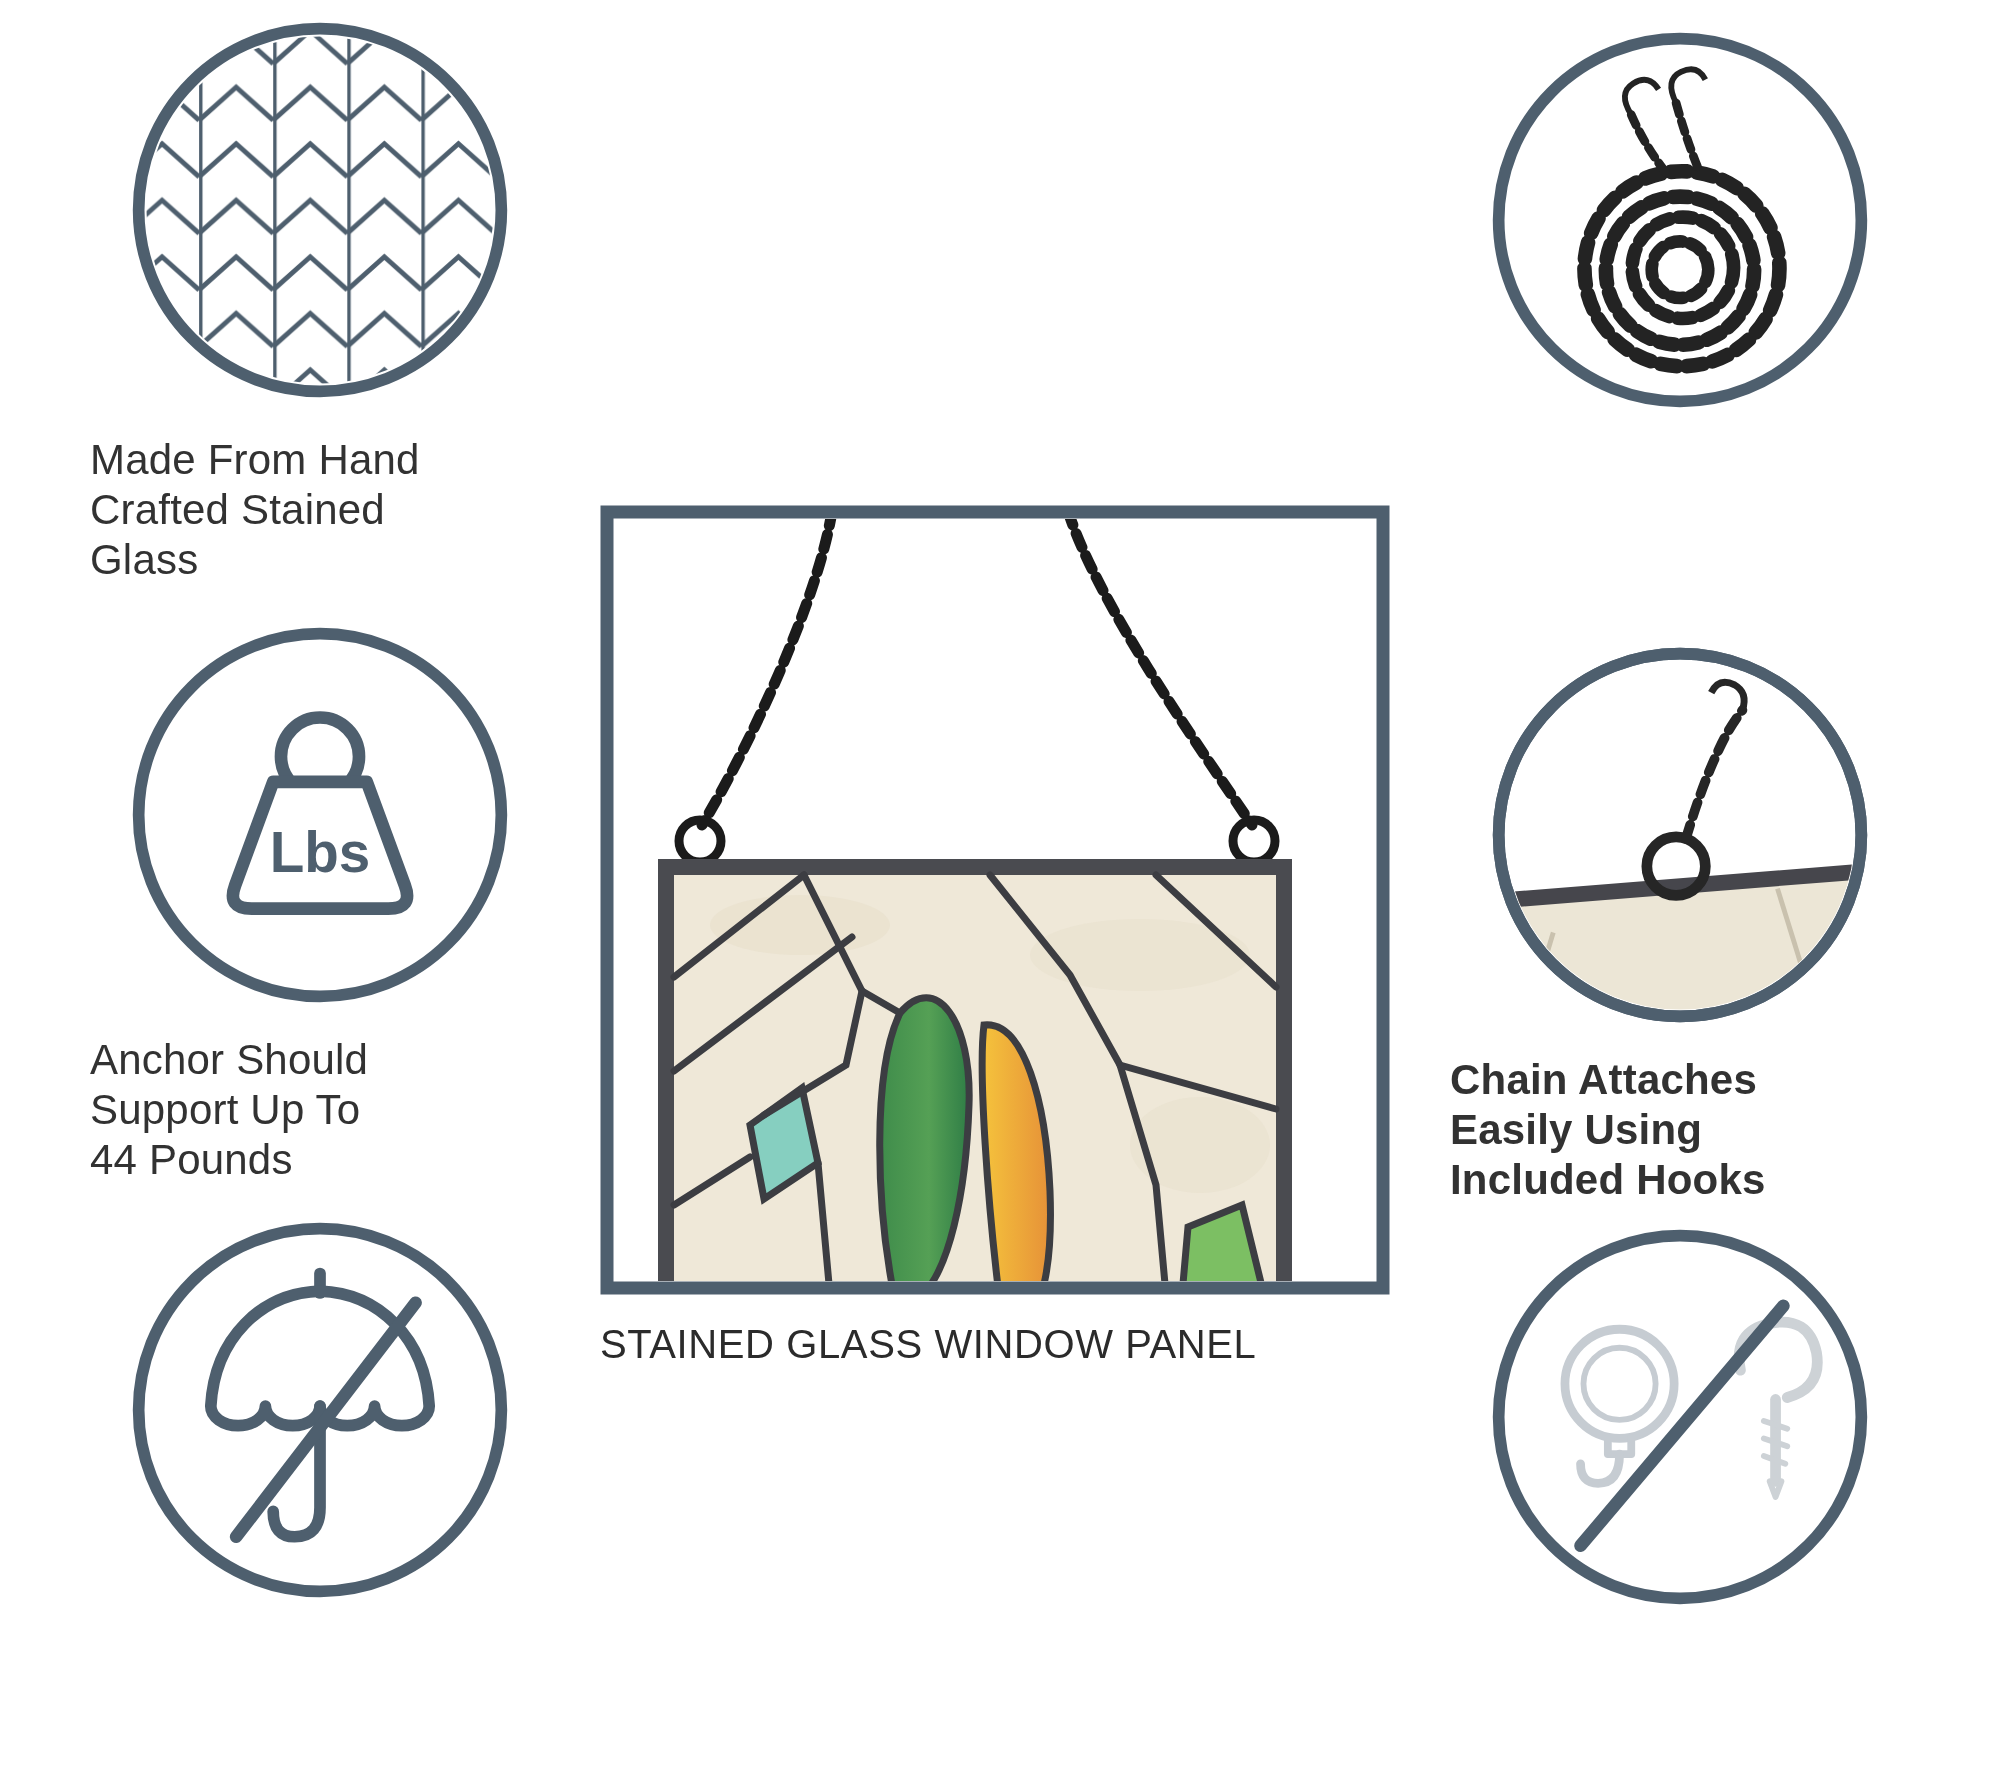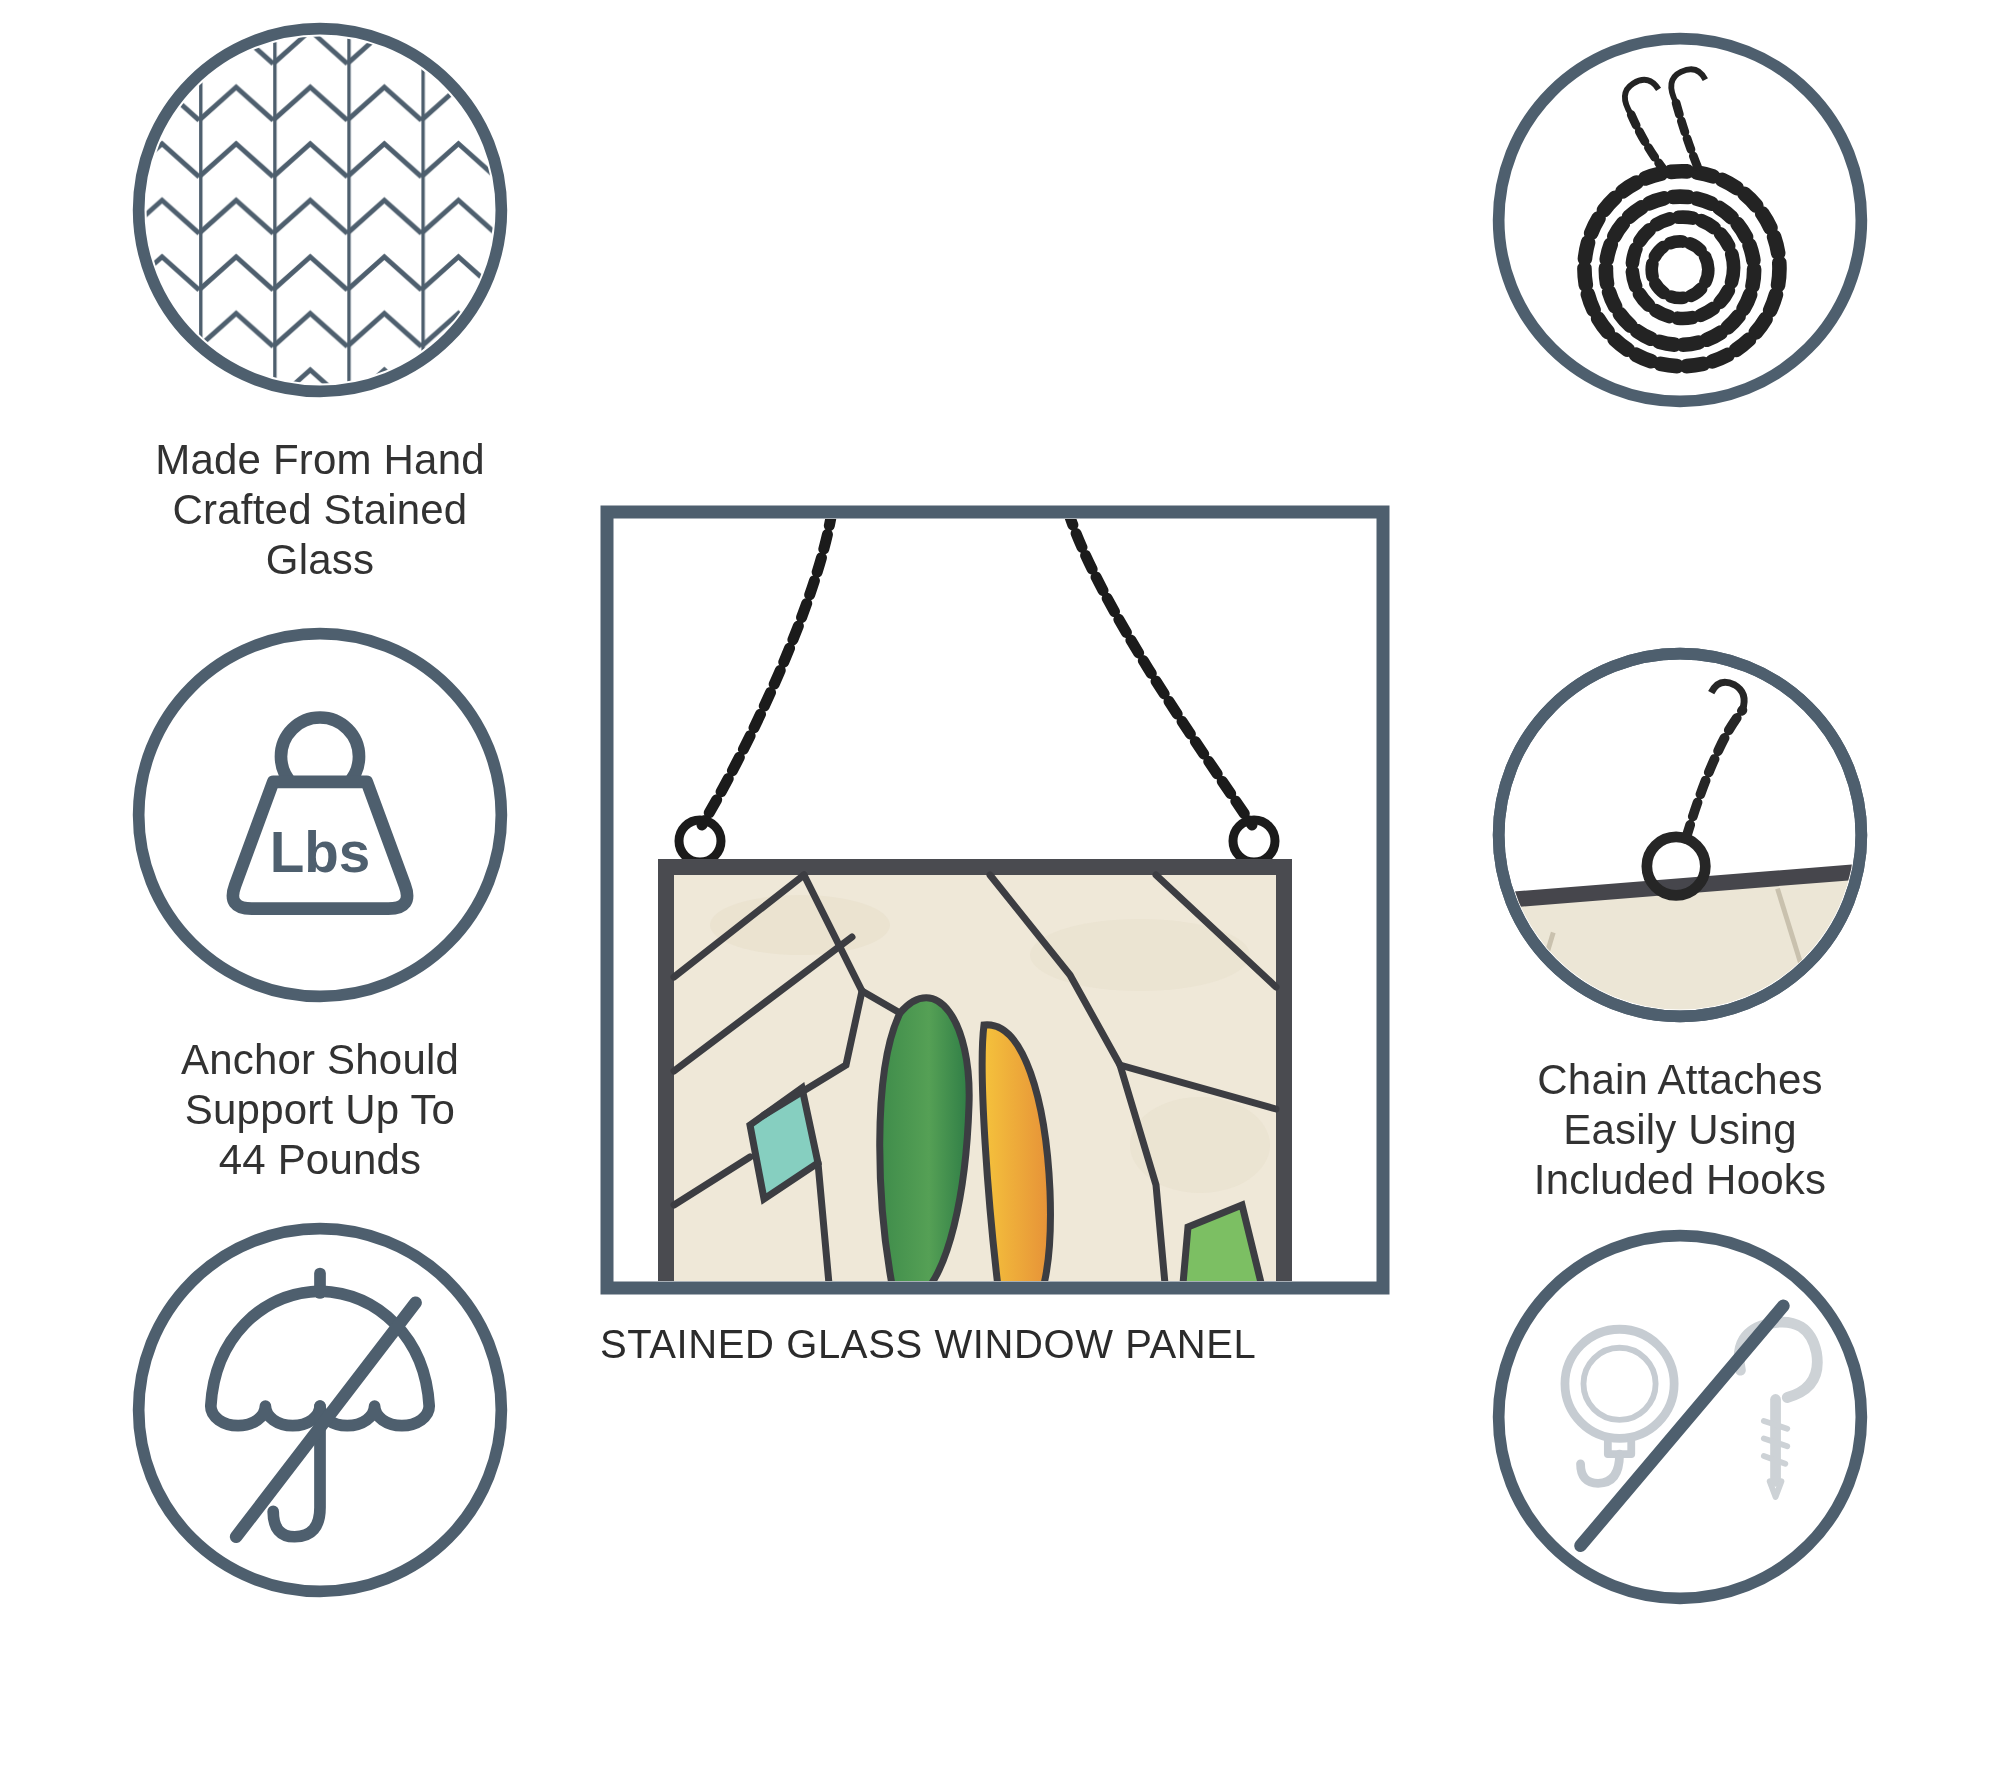--- a/index.html
+++ b/index.html
@@ -4,21 +4,21 @@
 <style>
   html,body{margin:0;padding:0;background:#ffffff;}
   .canvas{
     position:relative;width:2000px;height:1778px;background:#ffffff;overflow:hidden;
     font-family:"Liberation Sans", sans-serif;
   }
   .abs{position:absolute;}
   .icon-wrap{width:390px;height:390px;text-align:center;}
   .icon-wrap svg{width:100%;height:100%;display:block;}
   .caption{
-    width:460px;text-align:center;color:#323232;font-size:42px;line-height:50px;
+    width:460px;text-align:left;color:#323232;font-size:42px;line-height:50px;
     white-space:pre-line;letter-spacing:0.2px;
   }
   .center-caption{
     width:790px;text-align:left;color:#2b2b2b;font-size:40px;letter-spacing:0.6px;
   }
   .center-illustration{width:790px;height:810px;}
   .center-illustration svg{width:100%;height:100%;display:block;}
 </style>
 </head>
 <body>
@@ -99,21 +99,21 @@
         <line x1="70" y1="300" x2="40" y2="400" stroke="#c9c1ae" stroke-width="5"></line>
         <line x1="300" y1="255" x2="345" y2="400" stroke="#c9c1ae" stroke-width="5"></line>
         <line x1="30" y1="266" x2="380" y2="238" stroke="#46464c" stroke-width="16"></line>
         <circle cx="196" cy="232" r="30" fill="none" stroke="#262626" stroke-width="11"></circle>
         <path d="M206 204 Q222 150 240 112 Q250 90 264 72" fill="none" stroke="#262626" stroke-width="10" stroke-dasharray="15 9" stroke-linecap="round"></path>
         <path d="M264 72 q6 -18 -8 -26 q-16 -8 -24 8" fill="none" stroke="#262626" stroke-width="7"></path>
       </g>
       <circle cx="200" cy="200" r="186" fill="none" stroke="#4e5f6e" stroke-width="12"></circle>
     </svg>
   </div>
-  <div class="abs caption" style="left:1450px;top:1055px;">Chain Attaches
+  <div class="abs caption" style="left:1450px;top:1055px;font-weight:bold;">Chain Attaches
 Easily Using
 Included Hooks</div>
 
   <div class="abs icon-wrap" style="left:1485px;top:1222px;">
     <svg viewBox="0 0 400 400">
       <circle cx="200" cy="200" r="186" fill="#ffffff" stroke="#4e5f6e" stroke-width="12"></circle>
 
       <g fill="none" stroke="#c6ccd2" stroke-linecap="round" stroke-linejoin="round">
         <circle cx="138" cy="166" r="56" stroke-width="9"></circle>
         <circle cx="138" cy="166" r="37" stroke-width="6"></circle>

